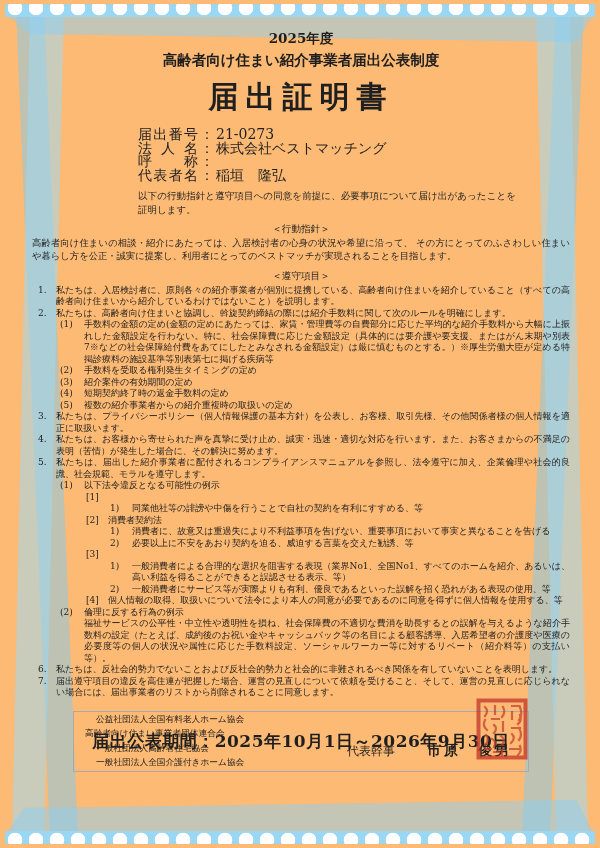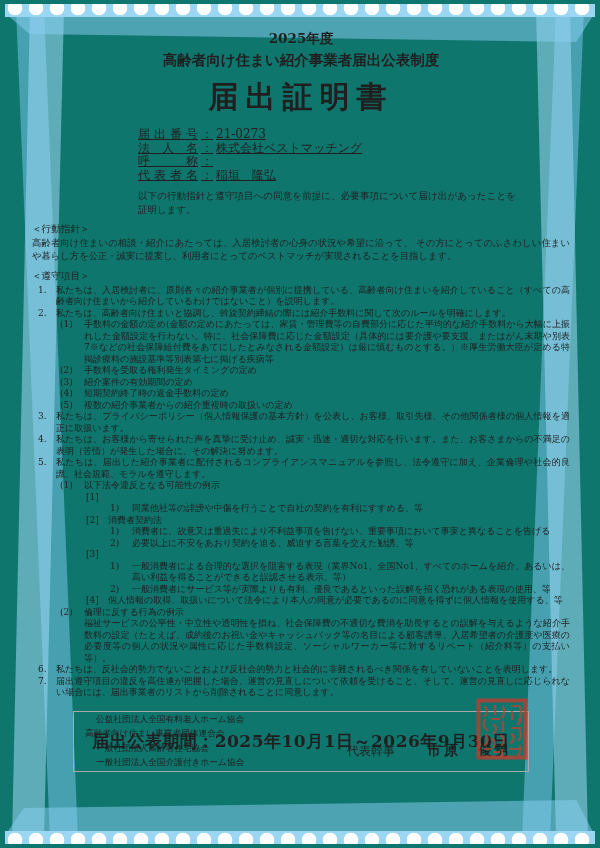--- a/index.html
+++ b/index.html
@@ -1,16 +1,16 @@
 <!DOCTYPE html>
 <html lang="ja"><head>
 <meta charset="utf-8">
 <style>
   html,body{margin:0;padding:0;background:#e8e8e8;}
-  .page{position:relative;width:600px;height:848px;background:#0f766e;overflow:hidden;
+  .page{position:relative;width:600px;height:848px;background:#fdba74;overflow:hidden;
         font-family:"DejaVu Serif","Liberation Serif",serif;color:#1f1f1f;margin:0 auto;}
   
   .frame{position:absolute;inset:0;pointer-events:none;}
   .side{position:absolute;top:8px;bottom:8px;width:84px;}
   .side.left{left:0;} .side.right{right:0;transform:scaleX(-1);}
   .rb{position:absolute;inset:0;}
   .rb1{background:rgba(125,201,240,.50);clip-path:polygon(16px 0,44px 0,78px 100%,50px 100%);}
   .rb2{background:rgba(158,216,246,.55);clip-path:polygon(30px 0,64px 0,44px 100%,12px 100%);}
   .band{position:absolute;left:6px;right:6px;height:46px;}
   .band.top{top:8px;background:rgba(140,208,243,.5);
@@ -22,27 +22,27 @@
      background-image:radial-gradient(circle at 10px 4px,#fff 7px,rgba(255,255,255,0) 7.6px);
      background-size:21px 13px;}
   .scallop.bottom{bottom:4px;
      background-image:radial-gradient(circle at 10px 9px,#fff 7px,rgba(255,255,255,0) 7.6px);
      background-size:21px 13px;}
   
   .doc{position:absolute;left:32px;top:30px;width:538px;}
   .t-year{text-align:center;font-size:13.5px;font-weight:bold;}
   .t-sys{text-align:center;font-size:14.5px;font-weight:bold;margin-top:3px;}
   .t-main{text-align:center;font-size:30px;font-weight:bold;letter-spacing:7px;margin:7px 0 10px;}
-  .fields{margin-left:106px;font-size:12px;line-height:13.5px;text-decoration:underline;}
+  .fields{margin-left:106px;font-size:14px;line-height:13.5px;}
   .frow{display:flex;}
   .flabel{display:inline-block;width:60px;text-align:justify;text-align-last:justify;}
   .fcolon{width:18px;text-align:center;}
   .statement{margin-left:106px;width:378px;font-size:9.5px;line-height:13.5px;margin-top:7px;
              text-align:justify;}
-  .sec-head{font-size:9.6px;margin-top:6px;line-height:14px;}
+  .sec-head{text-align:center;font-size:9.6px;margin-top:6px;line-height:14px;}
   .para{font-size:9.3px;line-height:13.4px;text-align:justify;}
   .clist{margin-top:2px;font-size:9px;line-height:11.5px;}
   .li{display:flex;text-align:justify;}
   .li .num{flex:0 0 auto;}
   .li .txt{flex:1 1 auto;}
   .lv0{padding-left:6px;}  .lv0 .num{width:18px;}
   .lv1{padding-left:28px;} .lv1 .num{width:24px;}
   .lv2{padding-left:54px;} .lv2 .num{width:22px;}
   .lv3{padding-left:78px;} .lv3 .num{width:22px;}
   .lvc{padding-left:52px;} .lvc .num{width:0;}

